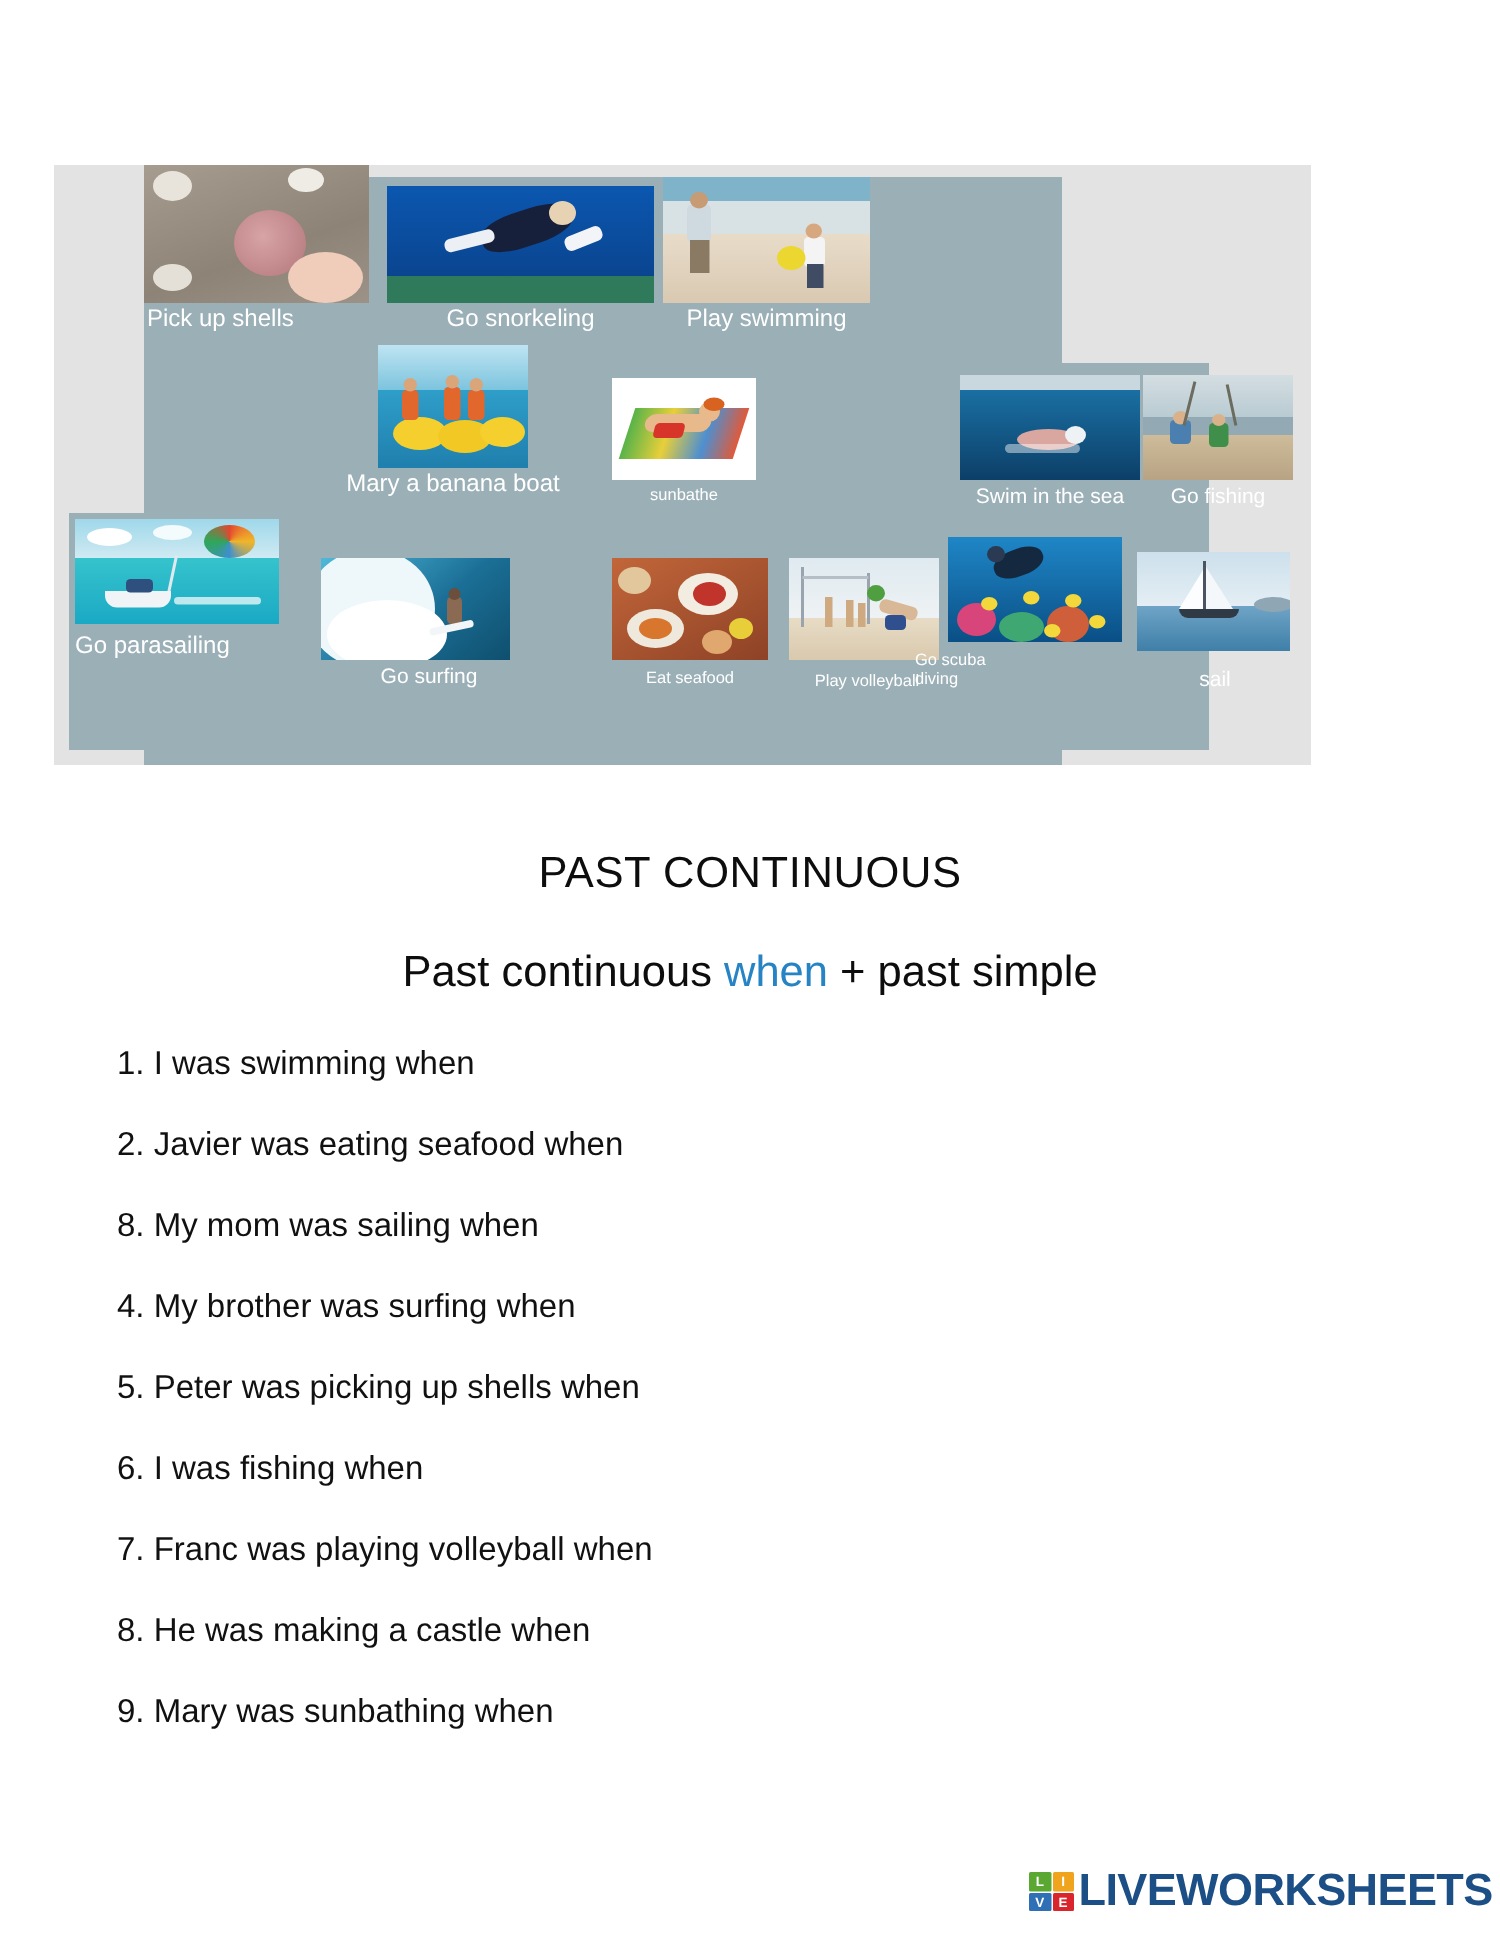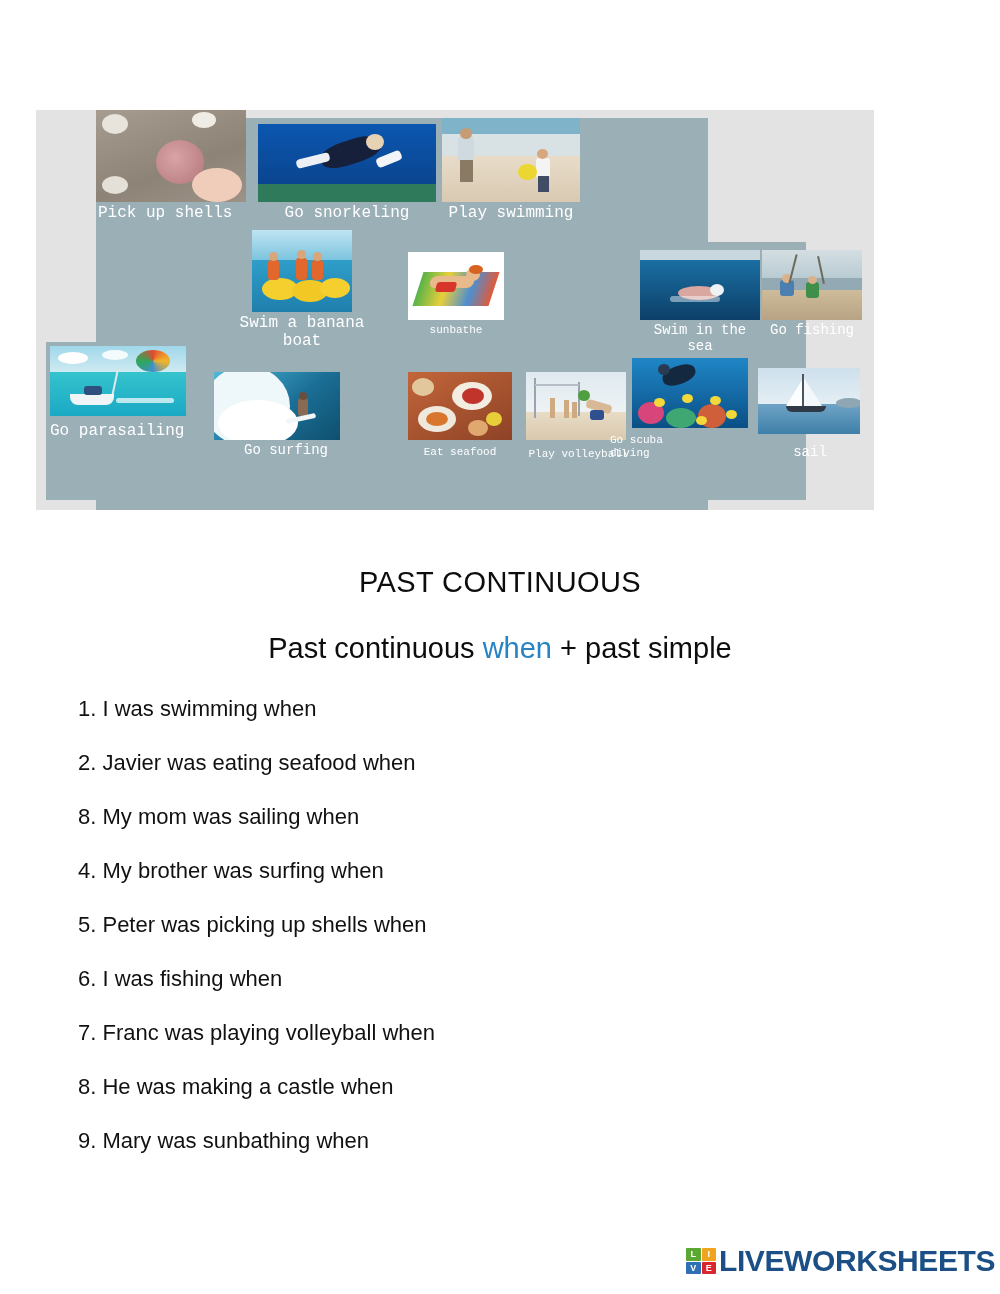--- a/index.html
+++ b/index.html
@@ -67,21 +67,21 @@
   }
   .tile .ph {
     display: block;
     overflow: hidden;
     position: relative;
     background: #b9c6cc;
   }
   .tile .cap {
     display: block;
     color: #ffffff;
-    font-family: Liberation Mono, monospace;
+    font-family: Liberation Sans, sans-serif;
     line-height: 1.15;
     margin-top: 2px;
     white-space: pre-line;
   }
   .cap-lg  { font-size: 16px; }
   .cap-md  { font-size: 14px; }
   .cap-sm  { font-size: 11px; }
   .cap-xl  { font-size: 14px; }
 
   .cap-c { text-align: center; }
@@ -218,21 +218,21 @@
       <i class="blob" style="left:10px;top:48px;width:36px;height:22px;background:#f5cf2e;"></i>
       <i class="blob" style="left:40px;top:50px;width:36px;height:22px;background:#f2c824;"></i>
       <i class="blob" style="left:68px;top:48px;width:30px;height:20px;background:#f5cf2e;"></i>
       <i class="rect" style="left:16px;top:30px;width:11px;height:20px;background:#e2672c;border-radius:3px;"></i>
       <i class="rect" style="left:44px;top:28px;width:11px;height:22px;background:#e2672c;border-radius:3px;"></i>
       <i class="rect" style="left:60px;top:30px;width:11px;height:20px;background:#e2672c;border-radius:3px;"></i>
       <i class="blob" style="left:17px;top:22px;width:9px;height:9px;background:#dba57a;"></i>
       <i class="blob" style="left:45px;top:20px;width:9px;height:9px;background:#dba57a;"></i>
       <i class="blob" style="left:61px;top:22px;width:9px;height:9px;background:#dba57a;"></i>
     </span>
-    <span class="cap cap-lg cap-c">Swim a banana boat</span>
+    <span class="cap cap-lg cap-c">Mary a banana boat</span>
   </div>
 
   <div class="tile" style="left:372px; top:142px; width:96px;">
     <span class="ph" style="width:96px;height:68px;background:#ffffff;">
       <i class="rect" style="left:10px;top:20px;width:76px;height:34px;background:linear-gradient(90deg,#58b349,#e8cf3a 35%,#4e8fd0 70%,#e05a3a);transform:skewX(-18deg);"></i>
       <i class="rect" style="left:22px;top:24px;width:44px;height:12px;background:#e8b98a;border-radius:6px;transform:skewX(-14deg);"></i>
       <i class="blob" style="left:58px;top:16px;width:14px;height:13px;background:#e8b98a;"></i>
       <i class="blob" style="left:61px;top:13px;width:14px;height:9px;background:#d8621f;"></i>
       <i class="rect" style="left:28px;top:30px;width:20px;height:10px;background:#d8352a;border-radius:3px;transform:skewX(-14deg);"></i>
     </span>

